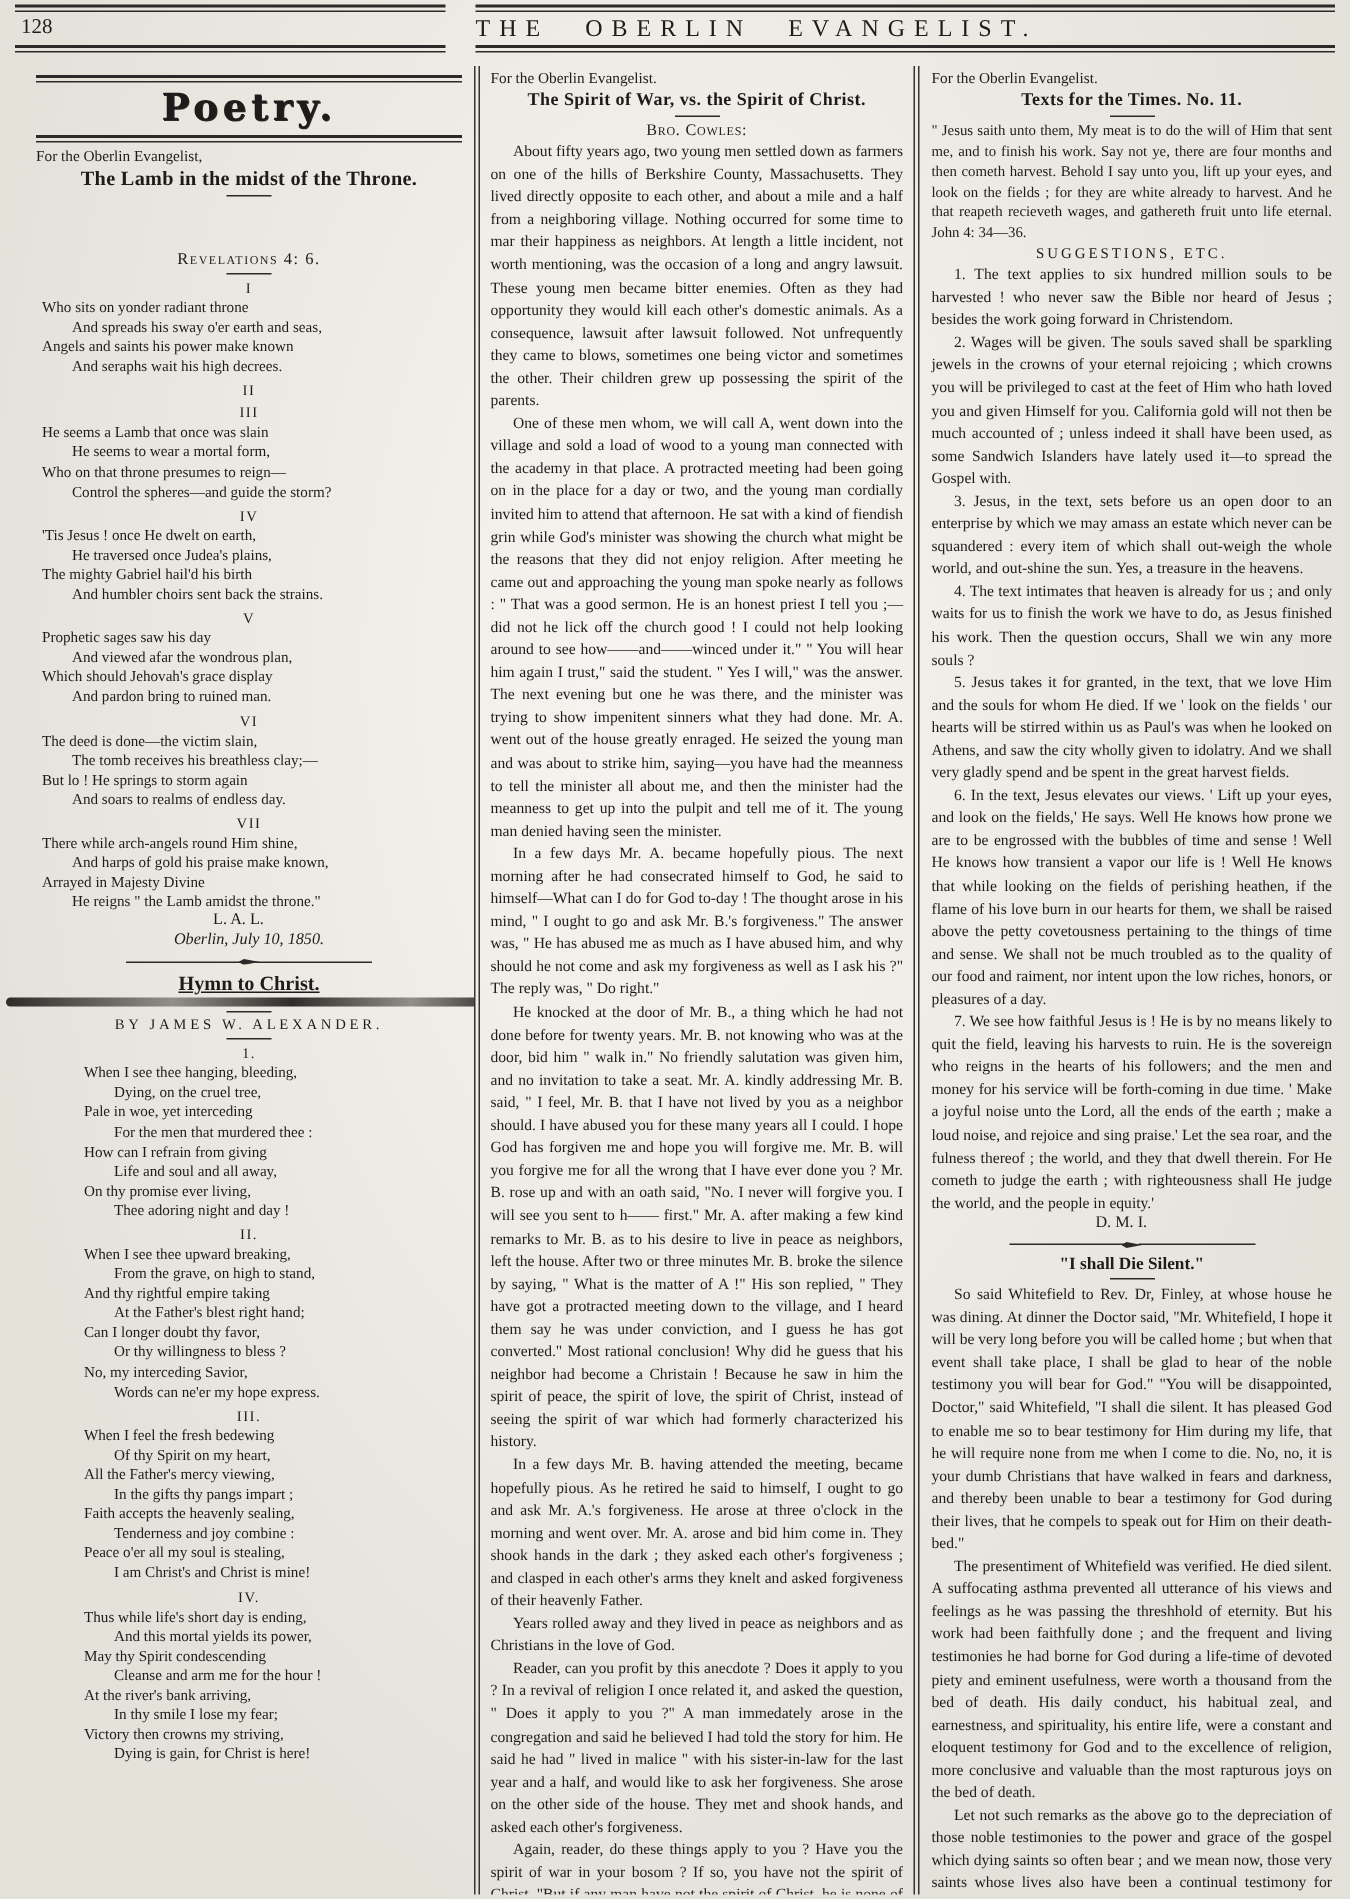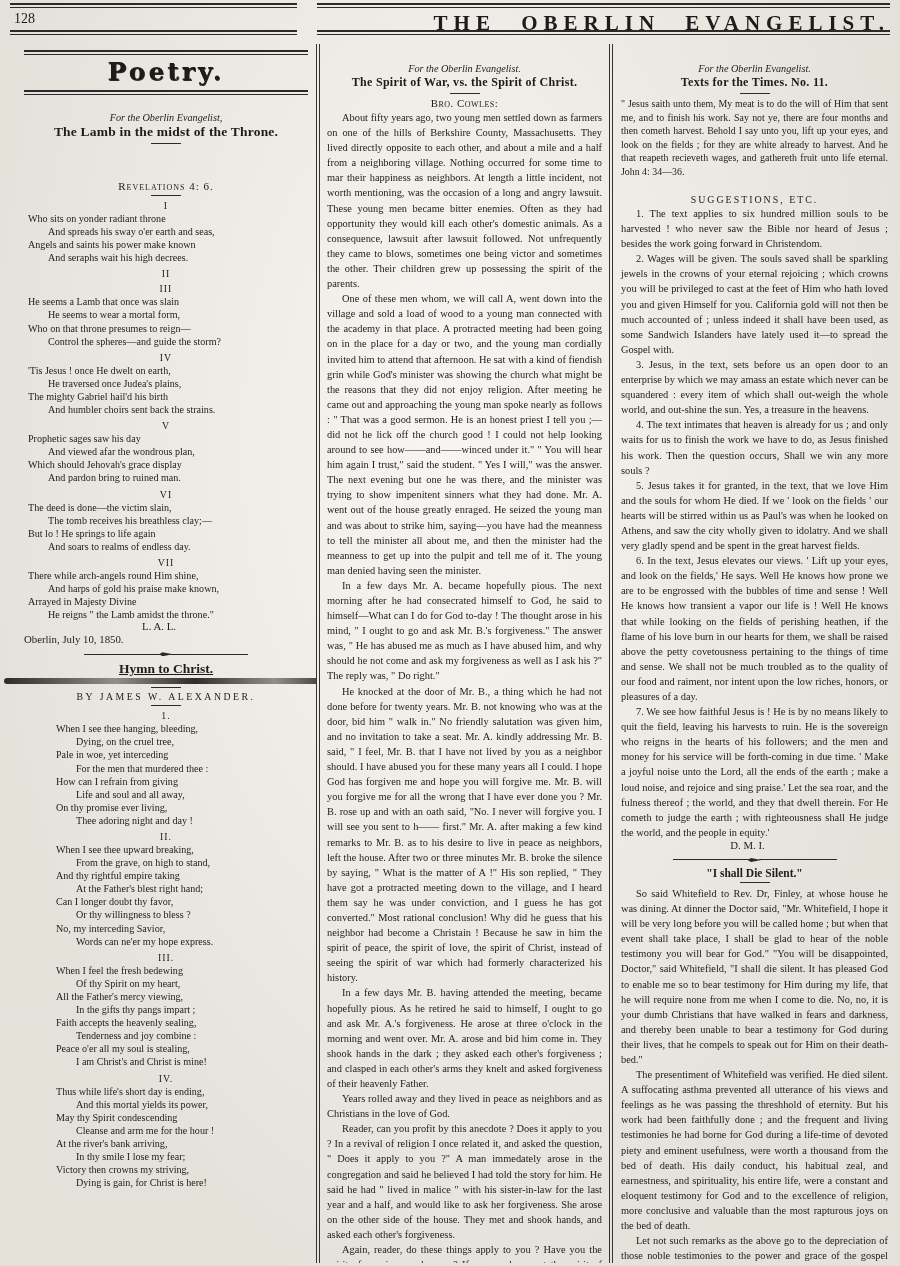--- a/index.html
+++ b/index.html
@@ -16,33 +16,33 @@
       #f0eee7;
   }
   
   .header { display: flex; height: 44px; padding-top: 3px; }
   .header-left { width: 303px; padding: 0 6px 0 10px; }
   .header-gap { width: 14px; }
   .header-right { flex: 1; padding-right: 10px; }
   .double-rule { height: 5px; border-top: 2.5px solid #2b2a28; border-bottom: 1px solid #2b2a28; }
   .pagenum { font-size: 14px; padding: 3px 0 1px 4px; height: 22px; }
   .masthead {
-    text-align: right; font-weight: bold; font-size: 21px;
+    text-align: left; font-weight: normal; font-size: 16px;
     letter-spacing: 6px; word-spacing: 14px; height: 22px; padding-top: 3px;
     white-space: nowrap;
   }
   
   .columns { display: flex; height: 1219px; }
   .col { overflow: hidden; }
   .col-left  { width: 316px; padding: 4px 8px 0 24px; }
   .col-mid   { width: 289px; padding: 2px 7px 0 7px; }
   .col-right { flex: 1; padding: 2px 12px 0 8px; }
   .divider { width: 4px; border-left: 1.5px solid #35332f; border-right: 1px solid #35332f; }
   
-  .attribution { text-align: center; font-size: 10.2px; margin-top: 17px; font-style: italic; }
+  .attribution { text-align: left; font-size: 10.2px; margin-top: 1px; }
   .art-title { text-align: center; font-weight: bold; font-size: 12px; margin-top: 1px; letter-spacing: 0.3px; }
   .title-rule { width: 30px; border-top: 1.5px solid #2b2a28; margin: 3px auto 3px; }
   .para { font-size: 10.4px; line-height: 15.1px; text-align: justify; text-indent: 15px; }
   .sig { text-align: center; font-size: 10.8px; padding-right: 14px; margin-top: -1px; }
   .salutation { font-variant: small-caps; font-size: 10.8px; letter-spacing: 0.5px; margin: 3px 0 1px; text-align: center; }
   .orn-rule { display: flex; align-items: center; justify-content: center; margin: 7px 0 5px; }
   .orn-rule .seg { width: 78px; border-top: 1.2px solid #2b2a28; }
   .orn-rule .diamond { width: 14px; height: 4px; background: #2b2a28; margin: 0 -3px; border-radius: 1px;
     clip-path: polygon(0 50%, 25% 0, 100% 50%, 25% 100%); }
   
@@ -53,30 +53,30 @@
     text-shadow: 0.6px 0.6px 0 #2b2a28;
   }
   .scripture-ref { text-align: center; font-variant: small-caps; font-size: 11px; letter-spacing: 1px; margin-top: 36px; }
   .poem-title { text-align: center; font-weight: bold; font-size: 13.5px; margin-top: 1px; letter-spacing: 0.2px; }
   .poem { margin-top: 2px; }
   .stanza-num { text-align: center; font-size: 9.8px; letter-spacing: 1px; margin: 4px 0 1px; }
   .poem-line { font-size: 10.1px; line-height: 13.1px; white-space: nowrap; }
   .lines > .poem-line:nth-child(even) { padding-left: 20px; }
   .poem1 .lines { padding-left: 4px; }
   .poem2 .lines { padding-left: 32px; }
-  .dateline { font-size: 10.8px; margin-top: 1px; }
+  .dateline { font-style: italic; font-size: 10.8px; margin-top: 1px; text-align: center; }
   .hymn-title { text-align: center; font-weight: bold; font-size: 13.5px; text-decoration: underline; }
   .smudge {
     height: 6px; margin: 1px -14px 2px -20px; border-radius: 3px; filter: blur(0.5px);
     background: linear-gradient(90deg, rgba(25,24,22,0.9), rgba(60,56,50,0.5) 35%, rgba(20,19,17,0.88) 60%, rgba(70,66,58,0.55) 85%, rgba(25,24,22,0.8));
   }
   .byline { text-align: center; font-size: 9.8px; letter-spacing: 2.5px; margin-top: 2px; }
   
   .scripture-text { font-size: 9.9px; line-height: 13.5px; text-align: justify; margin-top: 2px; }
-  .subhead { text-align: center; font-size: 9.9px; letter-spacing: 2px; margin: 16px 0 1px; }
+  .subhead { text-align: center; font-size: 9.9px; letter-spacing: 2px; margin: 2px 0 1px; }
   .quote-title { text-align: center; font-weight: bold; font-size: 11.5px; margin-top: 1px; }
 </style>
 </head>
 <body>
 
 <div class="page">
 
   <div class="header">
     <div class="header-left">
       <div class="double-rule"></div>
@@ -149,21 +149,21 @@
               <div class="poem-line">Which should Jehovah's grace display</div>
               <div class="poem-line">And pardon bring to ruined man.</div>
             </div>
         </div>
           <div class="stanza">
           <div class="stanza-num">VI</div>
           <div class="lines">
 
           <div class="poem-line">The deed is done—the victim slain,</div>
               <div class="poem-line">The tomb receives his breathless clay;—</div>
-              <div class="poem-line">But lo ! He springs to life again</div>
+              <div class="poem-line">But lo ! He springs to storm again</div>
               <div class="poem-line">And soars to realms of endless day.</div>
             </div>
         </div>
           <div class="stanza">
           <div class="stanza-num">VII</div>
           <div class="lines">
 
           <div class="poem-line">There while arch-angels round Him shine,</div>
               <div class="poem-line">And harps of gold his praise make known,</div>
               <div class="poem-line">Arrayed in Majesty Divine</div>

